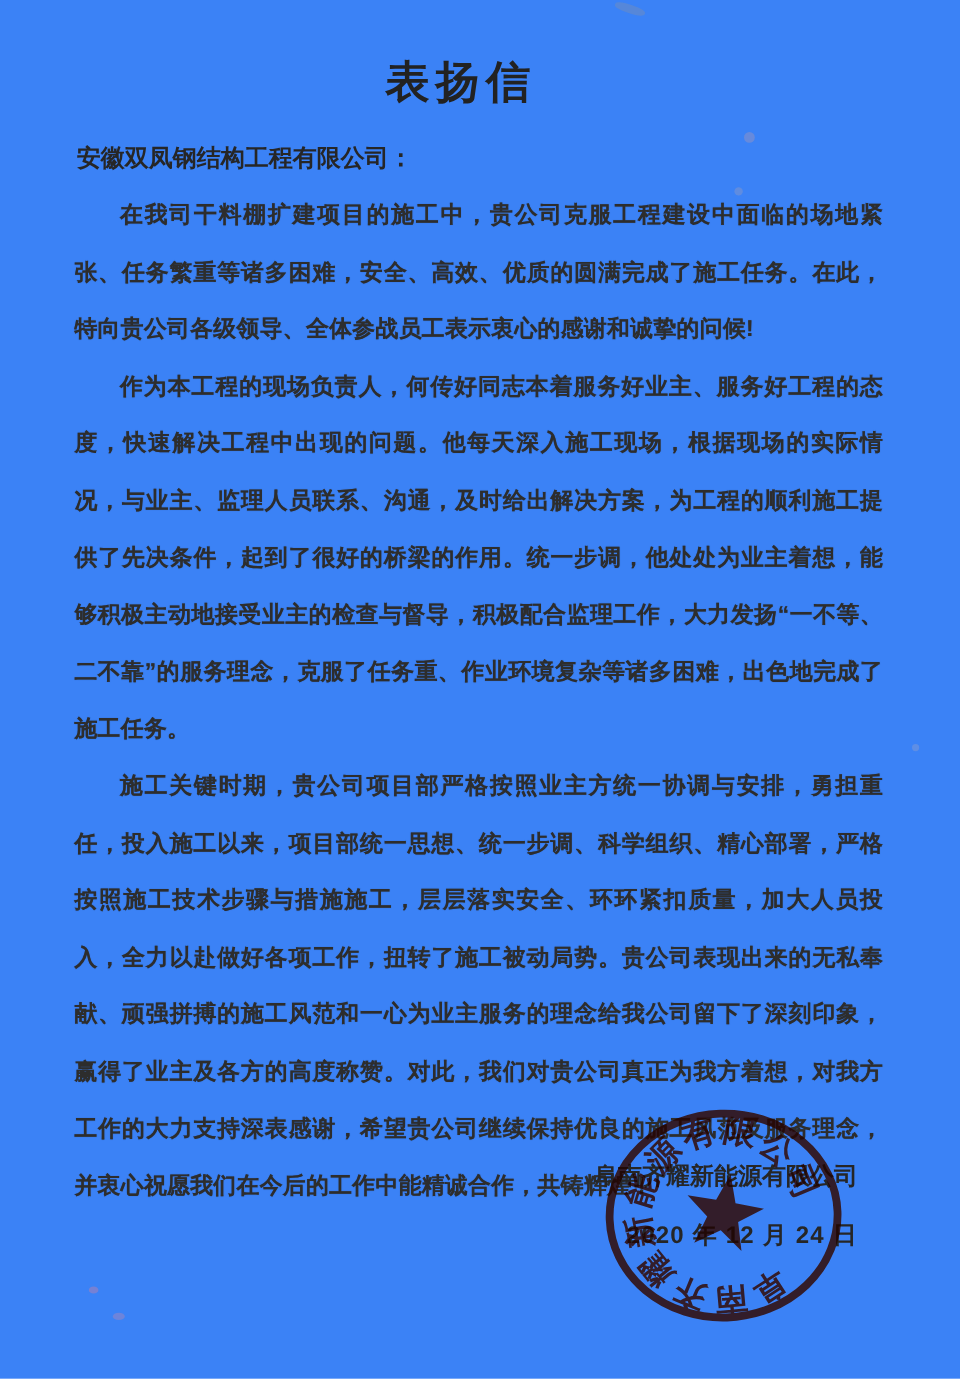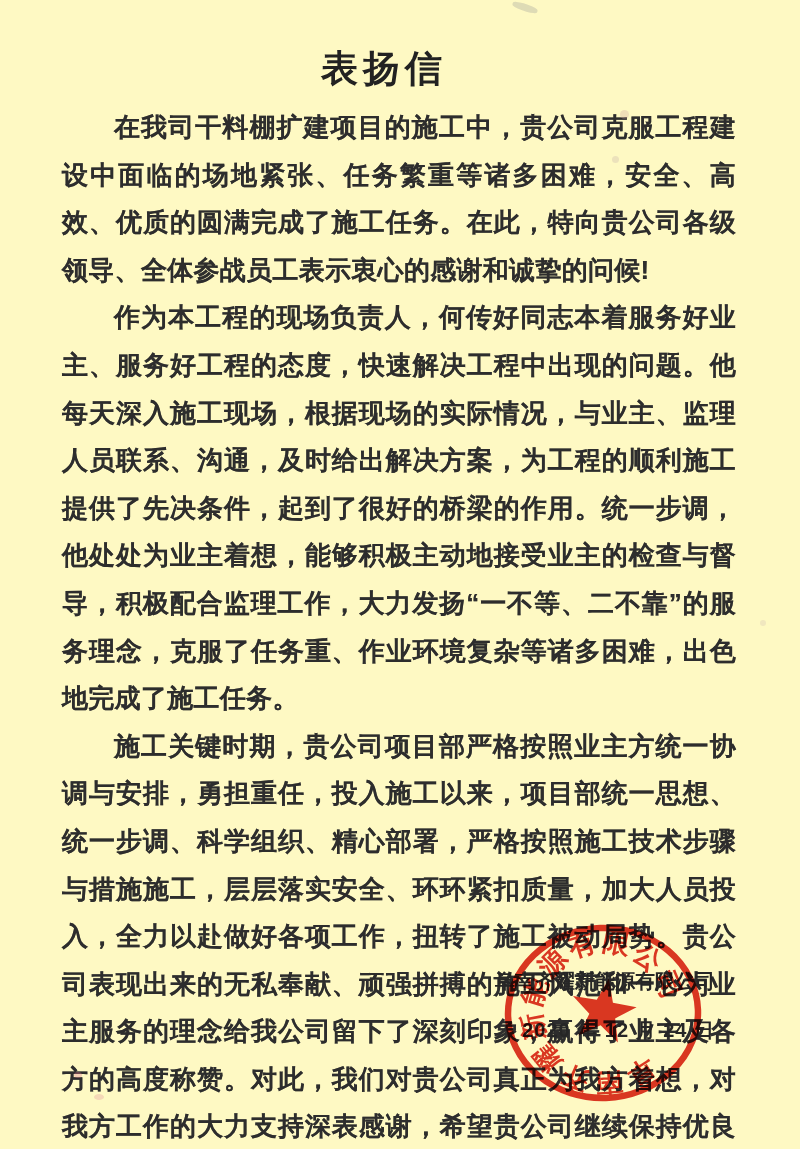--- a/index.html
+++ b/index.html
@@ -1,19 +1,19 @@
 <!DOCTYPE html>
 <html><head>
 <meta charset="utf-8">
 <style>
   html,body{margin:0;padding:0;}
   .page{
     position:relative;
     width:800px;height:1149px;
-    background:#fef9c3;
+    background:#3b82f6;
     color:#2b2b2b;
     font-family:"Liberation Sans", sans-serif;
     overflow:hidden;
   }
   .doc-title{
     margin:0;
     padding-top:44px;
     text-align:center;
     font-size:37px;
     font-weight:600;
@@ -27,21 +27,21 @@
     font-size:20px;
     font-weight:600;
     line-height:28px;
     color:#262626;
   }
   .body-text{
     margin:10px 64px 0 62px;
   }
   .body-text p{
     margin:0;
-    font-size:26px;
+    font-size:19px;
     line-height:47.6px;
     font-weight:600;
     text-align:justify;
     text-indent:2em;
     letter-spacing:0.3px;
     color:#2d2d2d;
     text-shadow:0 0 0.6px rgba(45,45,45,0.65);
   }
   .signature{
     position:absolute;
@@ -88,20 +88,21 @@
   .speck-4{left:94px;top:1094px;width:10px;height:6px;background:rgba(225,140,155,0.30);}
   .speck-5{left:760px;top:620px;width:6px;height:6px;background:rgba(200,180,180,0.25);}
 </style>
 </head>
 <body>
 
 <div class="page">
 
   <h1 class="doc-title">表扬信</h1>
 
+  <div class="salutation">安徽双凤钢结构工程有限公司：</div>
 
   <div class="body-text">
     <p>在我司干料棚扩建项目的施工中，贵公司克服工程建设中面临的场地紧张、任务繁重等诸多困难，安全、高效、优质的圆满完成了施工任务。在此，特向贵公司各级领导、全体参战员工表示衷心的感谢和诚挚的问候!</p>
     <p>作为本工程的现场负责人，何传好同志本着服务好业主、服务好工程的态度，快速解决工程中出现的问题。他每天深入施工现场，根据现场的实际情况，与业主、监理人员联系、沟通，及时给出解决方案，为工程的顺利施工提供了先决条件，起到了很好的桥梁的作用。统一步调，他处处为业主着想，能够积极主动地接受业主的检查与督导，积极配合监理工作，大力发扬“一不等、二不靠”的服务理念，克服了任务重、作业环境复杂等诸多困难，出色地完成了施工任务。</p>
     <p>施工关键时期，贵公司项目部严格按照业主方统一协调与安排，勇担重任，投入施工以来，项目部统一思想、统一步调、科学组织、精心部署，严格按照施工技术步骤与措施施工，层层落实安全、环环紧扣质量，加大人员投入，全力以赴做好各项工作，扭转了施工被动局势。贵公司表现出来的无私奉献、顽强拼搏的施工风范和一心为业主服务的理念给我公司留下了深刻印象，赢得了业主及各方的高度称赞。对此，我们对贵公司真正为我方着想，对我方工作的大力支持深表感谢，希望贵公司继续保持优良的施工风范及服务理念，并衷心祝愿我们在今后的工作中能精诚合作，共铸辉煌！</p>
   </div>
 
   <div class="signature">
     <div class="company">阜南齐耀新能源有限公司</div>
     <div class="date">2020 年 12 月 24 日</div>

